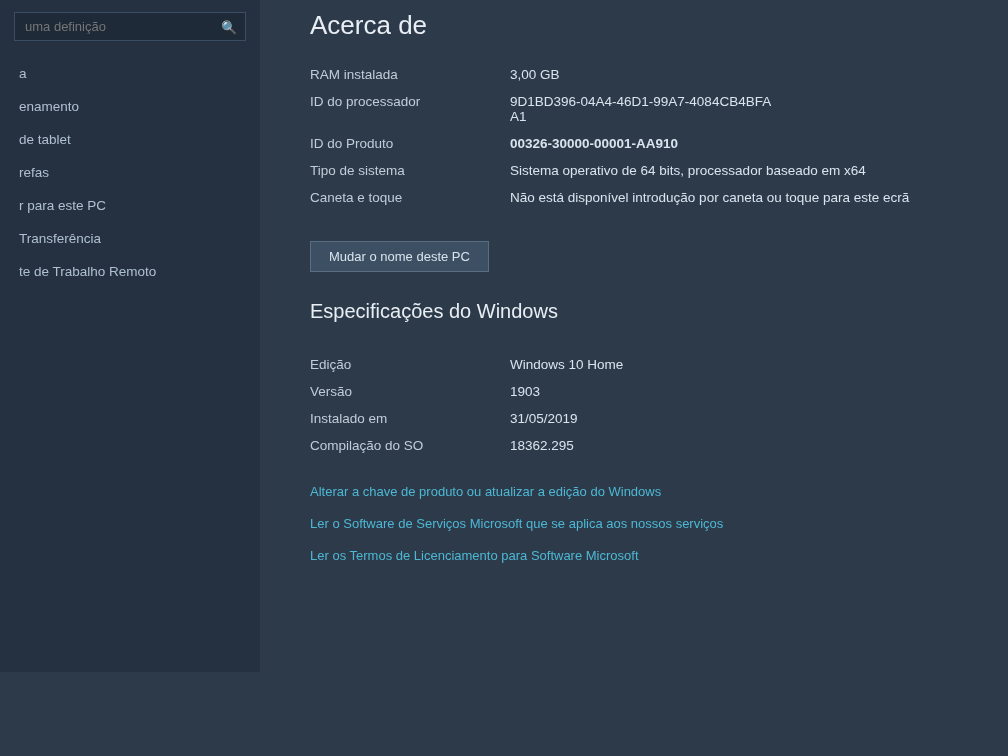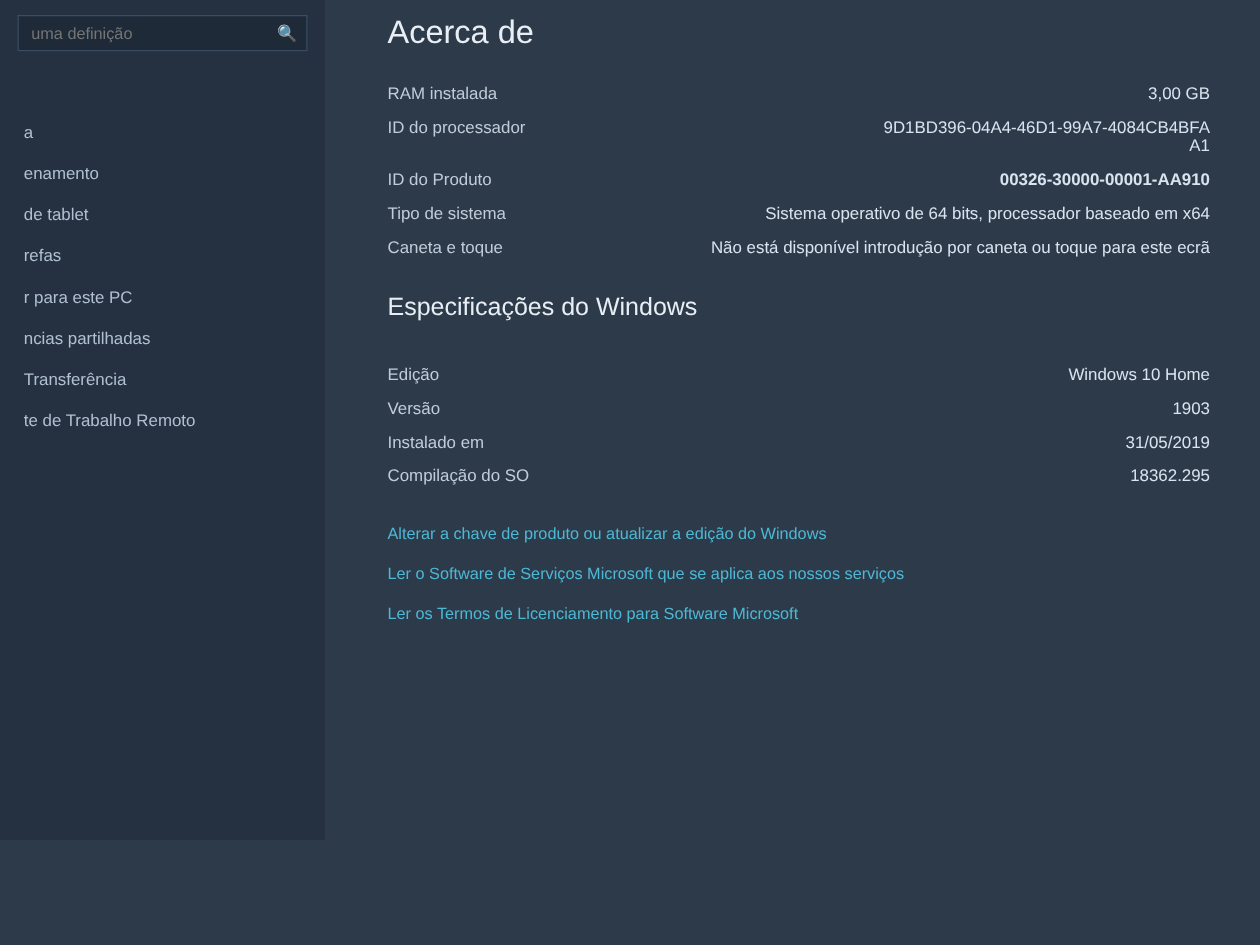--- a/index.html
+++ b/index.html
@@ -15,21 +15,20 @@
 
     
     .sidebar {
       width: 260px;
       height: 672px;
       background: #253141;
       flex-shrink: 0;
       padding-top: 0;
       display: flex;
       flex-direction: column;
-      gap: 32px;
     }
 
     .search-box {
       margin: 12px 14px 16px 14px;
       position: relative;
     }
 
     .search-input {
       width: 100%;
       padding: 6px 30px 6px 10px;
@@ -93,21 +92,20 @@
 
     .info-table tr td:first-child {
       color: #c0cdd8;
       width: 200px;
       padding-right: 20px;
       white-space: nowrap;
     }
 
     .info-table tr td:last-child {
       color: #d8e4ee;
-      text-align: right;
     }
 
     .btn-rename {
       background: #3d4f62;
       border: 1px solid #5a6e82;
       color: #d8e4ee;
       padding: 7px 18px;
       font-size: 13px;
       cursor: pointer;
       margin-top: 6px;
@@ -160,23 +158,20 @@
     <div class="sidebar-item">
       <span>de tablet</span>
     </div>
     <div class="sidebar-item">
       <span>refas</span>
     </div>
     <div class="sidebar-item">
       <span>r para este PC</span>
     </div>
     <div class="sidebar-item">
-      <span>ncias partilhadas</span>
-    </div>
-    <div class="sidebar-item">
       <span>Transferência</span>
     </div>
     <div class="sidebar-item">
       <span>te de Trabalho Remoto</span>
     </div>
   </div>
 </aside>
 
 <main class="main-content">
   <h1 class="section-title">Acerca de</h1>
@@ -200,20 +195,21 @@
           <td>Tipo de sistema</td>
           <td style="white-space: pre-line;">Sistema operativo de 64 bits, processador baseado em x64</td>
         </tr>
         <tr>
           <td>Caneta e toque</td>
           <td style="white-space: pre-line;">Não está disponível introdução por caneta ou toque para este ecrã</td>
         </tr>
       </tbody>
   </table>
 
+  <button class="btn-rename">Mudar o nome deste PC</button>
 
   <h2 class="section-subtitle">Especificações do Windows</h2>
 
   <table class="info-table">
     <tbody id="win-specs-tbody">
         <tr>
           <td>Edição</td>
           <td>Windows 10 Home</td>
         </tr>
         <tr>

